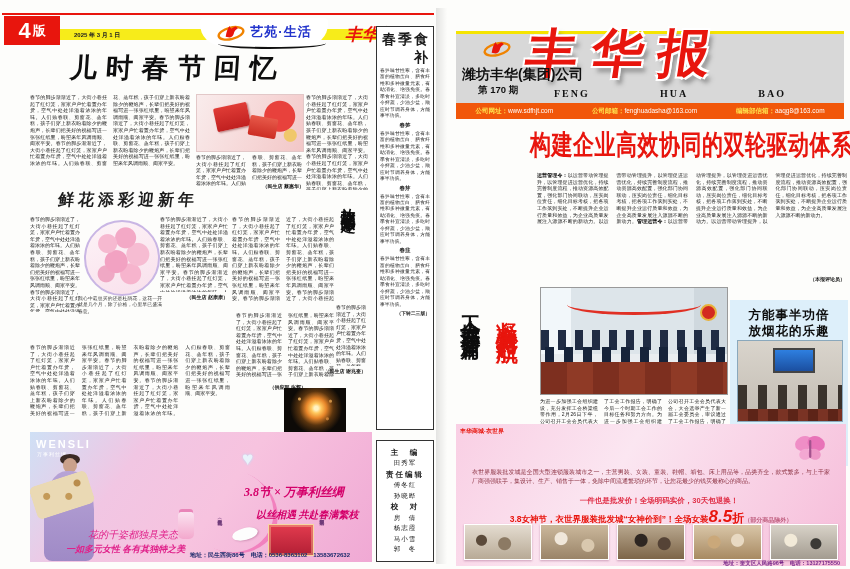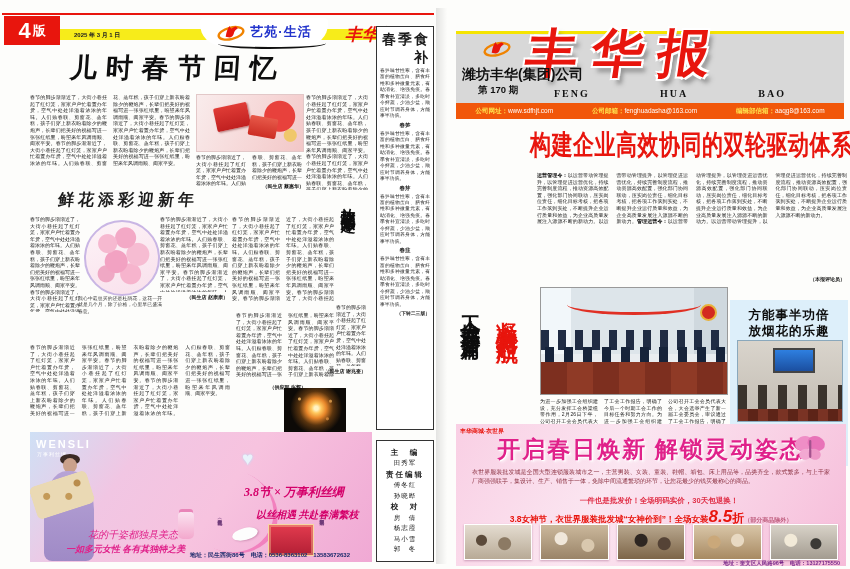--- a/index.html
+++ b/index.html
@@ -368,21 +368,20 @@
       <div class="abs class-wall"></div>
       <div class="abs class-screen"></div>
       <div class="abs class-people"></div>
       <div class="abs class-chairs"></div>
     </div>
     <div class="abs rp-safecap">2月5日，公司安保部组织开展安全生产“开工第一课”培训，引导员工牢固树立“安全第一”思想，把牢安全生产第一关，以严实作风筑牢全年安全防线。</div>
     <div class="abs rp-safeby byline">（本报记者）</div>
 
     <div class="abs rp-ad">
       <div class="abs rp-adtag">丰华商城·衣世界</div>
-      <div class="abs rp-adtitle serif">开启春日焕新  解锁灵动姿态</div>
       <div class="abs rp-butterfly">
         <svg viewBox="0 0 40 34" width="36" height="32">
           <ellipse cx="13" cy="12" rx="10" ry="8" fill="#ef8ec6" transform="rotate(-25 13 12)"></ellipse>
           <ellipse cx="27" cy="12" rx="10" ry="8" fill="#e873b8" transform="rotate(25 27 12)"></ellipse>
           <ellipse cx="15" cy="24" rx="7" ry="6" fill="#f3a8d2" transform="rotate(-15 15 24)"></ellipse>
           <ellipse cx="25" cy="24" rx="7" ry="6" fill="#ee97c7" transform="rotate(15 25 24)"></ellipse>
           <rect x="19" y="8" width="2.5" height="20" rx="1.2" fill="#a4538e"></rect>
         </svg>
       </div>
       <div class="abs rp-adbody">衣世界服装批发城是全国大型连锁服装城市之一，主营男装、女装、童装、鞋帽、箱包、床上用品等，品类齐全，款式繁多，与上千家厂商强强联手，集设计、生产、销售于一体，免除中间流通繁琐的环节，让您花最少的钱买最称心的商品。</div>

